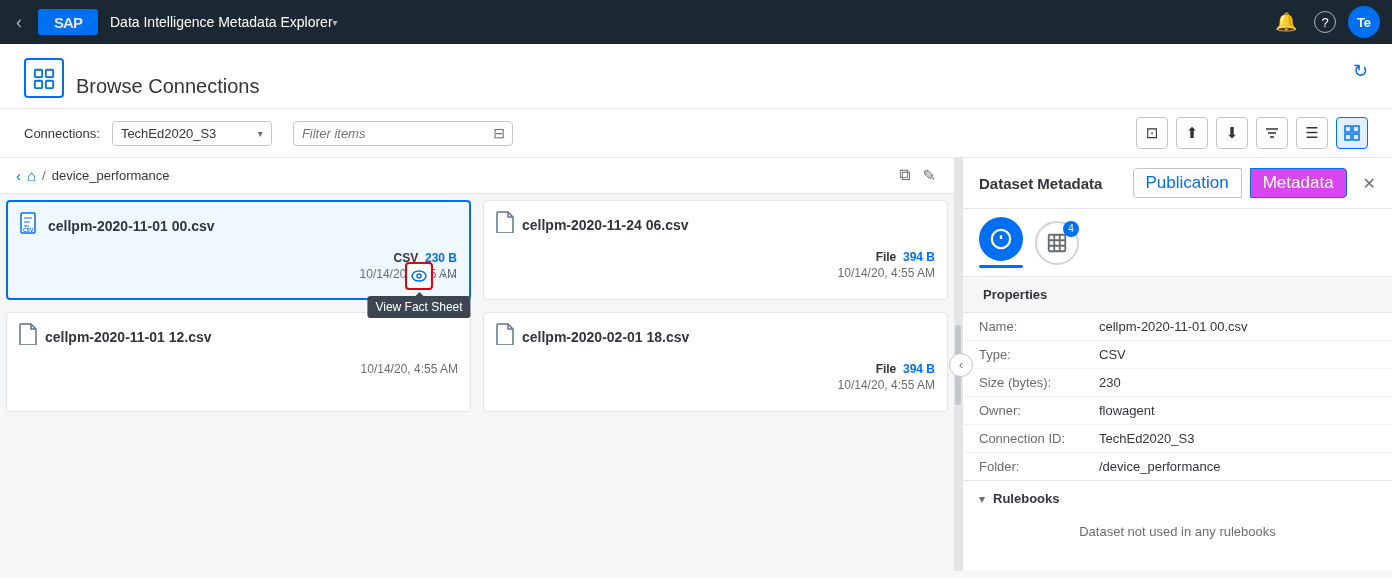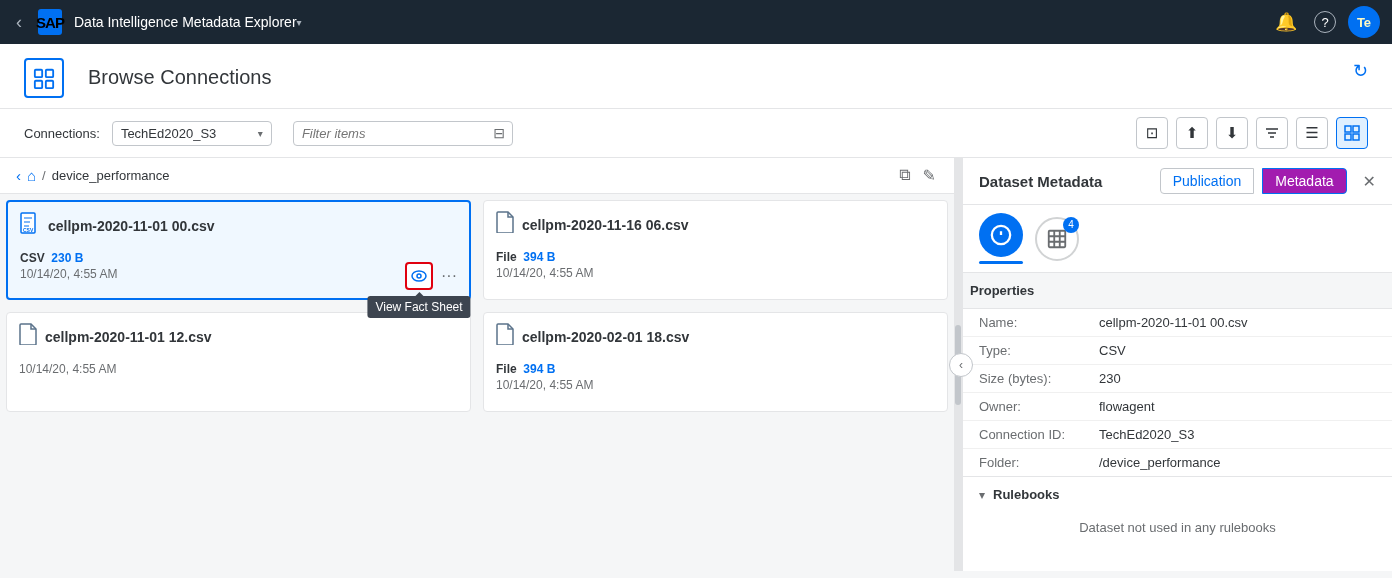--- a/index.html
+++ b/index.html
@@ -14,28 +14,28 @@
       padding: 0 12px;
       gap: 12px;
     }
     .topbar-back {
       color: #aab3bd;
       font-size: 18px;
       cursor: pointer;
       padding: 4px;
     }
     .sap-logo {
-      width: 24px;
+      width: 60px;
       height: 26px;
       background: #0070f2;
       border-radius: 3px;
       display: flex;
       align-items: center;
       justify-content: center;
-      color: #000000;
+      color: #e5e5e5;
       font-weight: 800;
       font-size: 15px;
       letter-spacing: -1px;
       flex-shrink: 0;
     }
     .topbar-title {
       color: white;
       font-size: 14px;
       font-weight: 400;
       display: flex;
@@ -61,21 +61,21 @@
 
     
     .subheader {
       background: white;
       padding: 12px 24px 10px;
       border-bottom: 1px solid #e4e5e7;
       display: flex;
       align-items: flex-start;
       justify-content: space-between;
     }
-    .subheader-left { display: flex; align-items: center; gap: 24px; }
+    .subheader-left { display: flex; align-items: flex-end; gap: 12px; }
     .subheader-icon {
       width: 40px; height: 40px;
       border: 2px solid #0070f2;
       border-radius: 4px;
       display: flex; align-items: center; justify-content: center;
       color: #0070f2; font-size: 20px; flex-shrink: 0; margin-top: 2px;
     }
     .subheader-text h1 { font-size: 20px; font-weight: 400; color: #32363a; }
     .subheader-text p { font-size: 13px; color: #6a6d70; margin-top: 2px; }
     .subheader-refresh { color: #0070f2; font-size: 18px; cursor: pointer; margin-top: 4px; }
@@ -183,21 +183,21 @@
     }
     .file-card.selected {
       border: 2px solid #0070f2;
       background: #f0f8ff;
     }
     .file-card-header {
       display: flex; align-items: center; gap: 8px;
       font-size: 14px; font-weight: 600; color: #32363a;
       margin-bottom: 12px;
     }
-    .file-card-meta { font-size: 12px; color: #6a6d70; }
+    .file-card-meta { font-size: 12px; color: #6a6d70; text-align: right; }
     .file-card-meta .type { color: #32363a; font-weight: 600; }
     .file-card-meta .size { color: #0070f2; font-weight: 600; }
     .file-card-actions {
       position: absolute; bottom: 8px; right: 8px;
       display: flex; gap: 4px; align-items: center;
     }
     .file-action-btn {
       width: 28px; height: 28px;
       border: 1px solid #c2c6cb; border-radius: 4px;
       background: white; display: flex; align-items: center; justify-content: center;
@@ -257,26 +257,26 @@
     .metadata-header {
       display: flex; align-items: center; padding: 10px 16px;
       border-bottom: 1px solid #e4e5e7;
       gap: 8px;
     }
     .metadata-title {
       font-size: 15px; font-weight: 600; color: #32363a; flex: 1;
     }
     .metadata-tab {
       border: 1px solid #c2c6cb;
-      padding: 4px 12px; font-size: 14px; cursor: pointer;
+      padding: 4px 12px; font-size: 17px; cursor: pointer;
       background: white; color: #0070f2;
     }
     .metadata-tab:first-of-type { border-radius: 4px 0 0 4px; }
     .metadata-tab.active {
-      background: #a21caf; color: white; border-color: #0070f2;
+      background: #d946ef; color: white; border-color: #0070f2;
       border-radius: 0 4px 4px 0;
     }
     .metadata-close {
       color: #6a6d70; font-size: 16px; cursor: pointer; margin-left: 8px;
     }
 
     
     .metadata-icons-row {
       display: flex; align-items: center; padding: 8px 16px;
       border-bottom: 1px solid #e4e5e7; gap: 12px;
@@ -299,21 +299,21 @@
       border-radius: 50%; width: 16px; height: 16px;
       font-size: 10px; display: flex; align-items: center; justify-content: center;
     }
     .meta-icon-underline {
       width: 44px; height: 3px; background: #0070f2; border-radius: 2px;
       margin-top: 2px;
     }
 
     
     .properties-section {
-      padding: 10px 7px;
+      padding: 10px 20px;
       background: #f5f6f7;
       font-size: 13px;
       font-weight: 600;
       color: #32363a;
       border-bottom: 1px solid #e4e5e7;
     }
     .properties-table {
       padding: 0;
     }
     .prop-row {
@@ -468,21 +468,21 @@
       </div>
 
       <div class="file-card">
         <div class="file-card-header">
           <span style="color:#5b738b; font-size:18px;">
             <svg width="18" height="22" viewBox="0 0 18 22" fill="none">
               <path d="M2 1h10l5 5v15a1 1 0 01-1 1H2a1 1 0 01-1-1V2a1 1 0 011-1z" stroke="#5b738b" stroke-width="1.5" fill="white"></path>
               <path d="M12 1v5h5" stroke="#5b738b" stroke-width="1.5"></path>
             </svg>
           </span>
-          <span>cellpm-2020-11-16 06.csv</span>
+          <span>cellpm-2020-11-24 06.csv</span>
         </div>
         <div class="file-card-meta">
           <span class="type">File</span>&nbsp;&nbsp;<span class="size">394 B</span>
         </div>
         <div class="file-card-meta" style="margin-top:2px;">10/14/20, 4:55 AM</div>
       </div>
 
       <div class="file-card">
         <div class="file-card-header">
           <span style="color:#5b738b; font-size:18px;">

